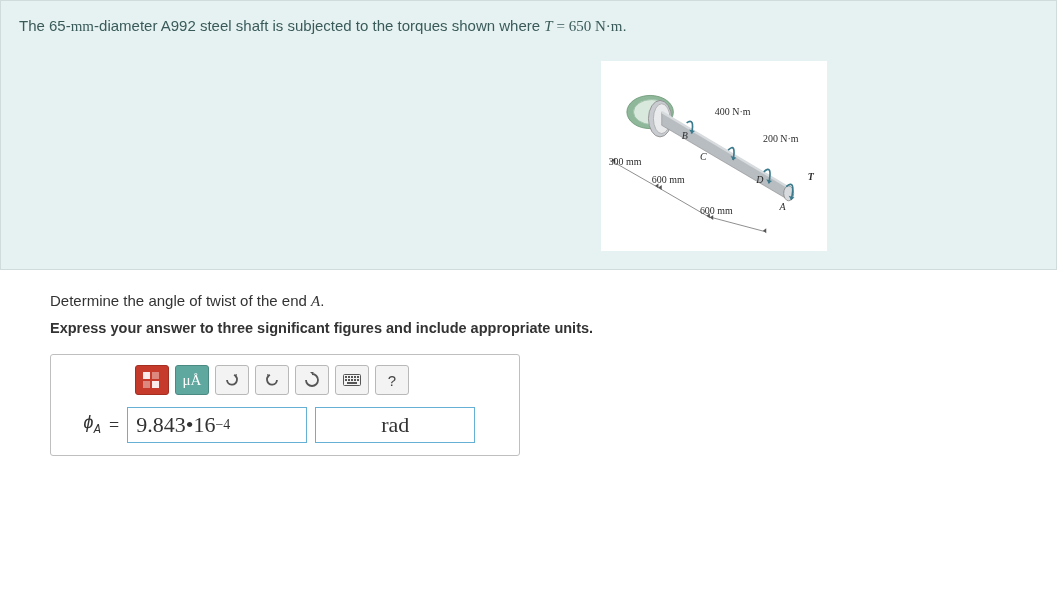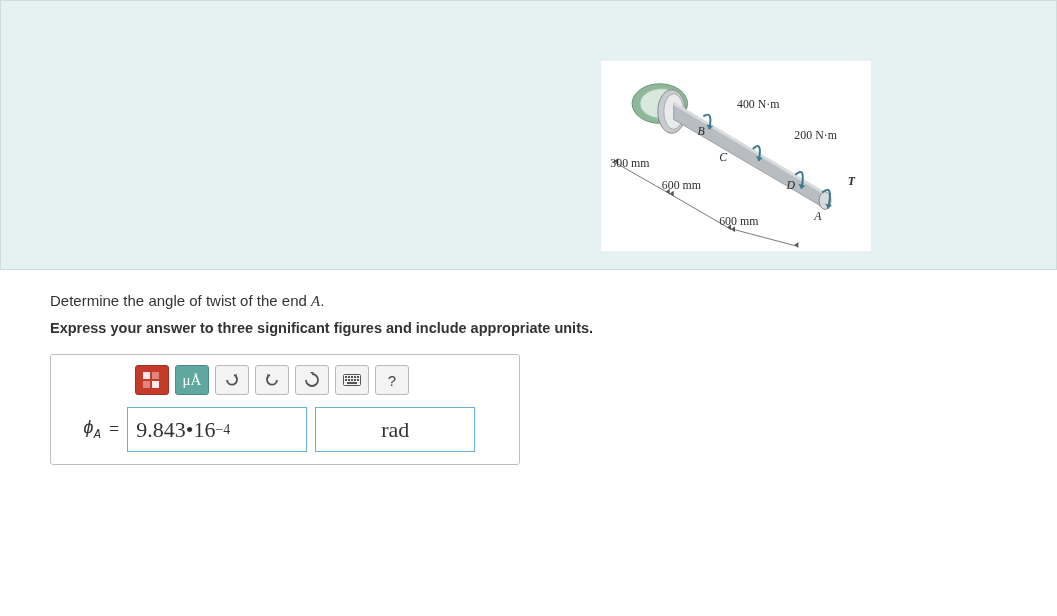--- a/index.html
+++ b/index.html
@@ -21,21 +21,21 @@
     color: #3a5a5a;
     font-size: 15px;
     line-height: 1.4;
   }
   .math-it { font-family: "Times New Roman", serif; font-style: italic; }
   .math-rm { font-family: "Times New Roman", serif; }
   .figure {
     position: absolute;
     top: 60px;
     left: 600px;
-    width: 270px;
+    width: 226px;
     height: 190px;
     background: #fff;
     border: 1px solid #fff;
   }
   .figure svg { width: 100%; height: 100%; }
   .fig-label { font-family: "Times New Roman", serif; font-size: 12px; fill: #2b2b2b; }
   .fig-label-it { font-style: italic; }
 
   .part-section {
     padding: 20px 18px 10px 18px;
@@ -104,38 +104,41 @@
     font-style: italic;
     font-size: 18px;
   }
   .phi-label sub { font-size: 12px; font-style: italic; }
   .eq-sign {
     font-family: "Times New Roman", serif;
     font-size: 18px;
   }
   .value-field, .unit-field {
     border: 1px solid #66b0d6;
-    height: 45px;
+    height: 36px;
     padding: 2px 8px;
     font-family: "Times New Roman", serif;
     font-size: 22px;
     color: #333;
     display: flex;
     align-items: center;
     background: #fff;
     outline: none;
   }
   .value-field { width: 180px; }
   .unit-field { width: 160px; justify-content: center; }
   .value-field sup { font-size: 14px; }
 </style>
 </head>
 <body>
 
 <div class="problem-statement">
+  <p class="statement-text">
+    <span>The 65-</span><span class="math-rm">mm</span><span>-diameter A992 steel shaft is subjected to the torques shown where </span><span class="math-it">T</span><span class="math-rm"> = </span><span class="math-rm">650 N·m</span><span>.</span>
+  </p>
 
   <div class="figure">
     <svg viewBox="0 0 270 190">
 
       <ellipse cx="58" cy="42" rx="28" ry="20" fill="#8fb89a" stroke="#6a9674" stroke-width="1"></ellipse>
       <ellipse cx="60" cy="42" rx="22" ry="15" fill="#d8e8dc" stroke="#a0c0aa"></ellipse>
 
       <ellipse cx="70" cy="50" rx="14" ry="22" fill="#c8ccd0" stroke="#888"></ellipse>
       <ellipse cx="72" cy="50" rx="10" ry="18" fill="#e8eaec" stroke="#aaa"></ellipse>
 

